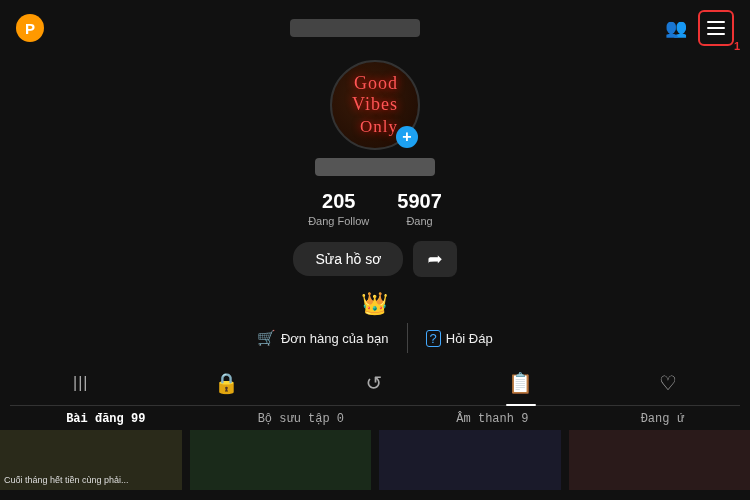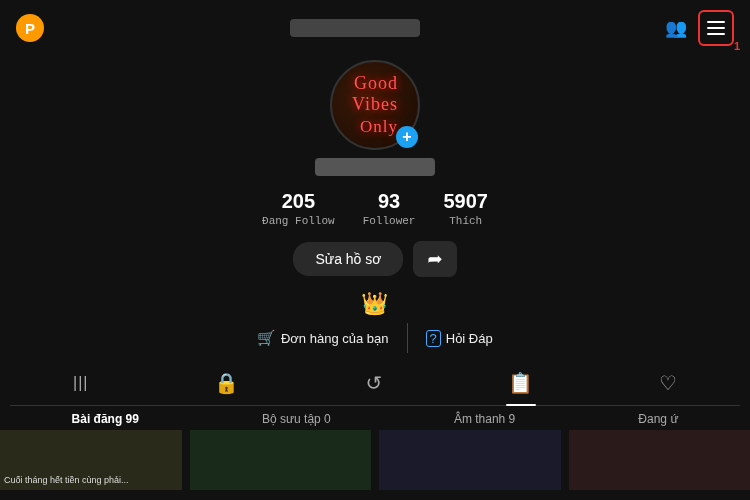--- a/index.html
+++ b/index.html
@@ -144,21 +144,20 @@
     }
     .stat-number {
       font-size: 20px;
       font-weight: bold;
       color: #fff;
     }
     .stat-label {
       font-size: 11px;
       color: #aaa;
       margin-top: 2px;
-      font-family: Liberation Mono, monospace;
     }
 
     
     .action-row {
       display: flex;
       align-items: center;
       gap: 10px;
       margin-bottom: 14px;
     }
     .action-btn {
@@ -250,20 +249,21 @@
     
     .tab-labels {
       display: flex;
       justify-content: space-around;
       padding: 6px 10px 4px;
       font-size: 12px;
       color: #aaa;
     }
     .tab-label-item {
       cursor: pointer;
+      font-family: Liberation Mono, monospace;
     }
     .tab-label-item.active {
       color: #fff;
       font-weight: bold;
     }
 
     
     .thumbnails-row {
       display: flex;
       gap: 8px;
@@ -331,26 +331,22 @@
     </div>
   </div>
   <div class="username-bar"></div>
 
   <div class="stats-row">
     <div class="stat-item">
       <span class="stat-number">205</span>
       <span class="stat-label">Đang Follow</span>
     </div>
     <div class="stat-item">
-      <span class="stat-number">93</span>
-      <span class="stat-label">Follower</span>
-    </div>
-    <div class="stat-item">
       <span class="stat-number">5907</span>
-      <span class="stat-label">Thích</span>
+      <span class="stat-label">Đang</span>
     </div>
   </div>
 
   <div class="action-row">
     <button class="action-btn">Sửa hồ sơ</button>
     <button class="share-btn">
       <span>➦</span>
     </button>
   </div>
 

